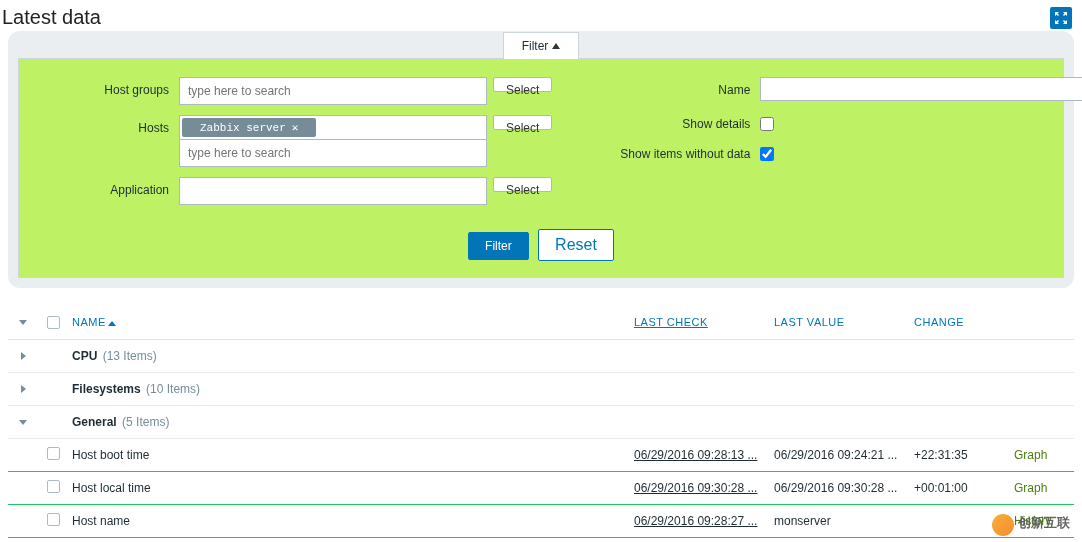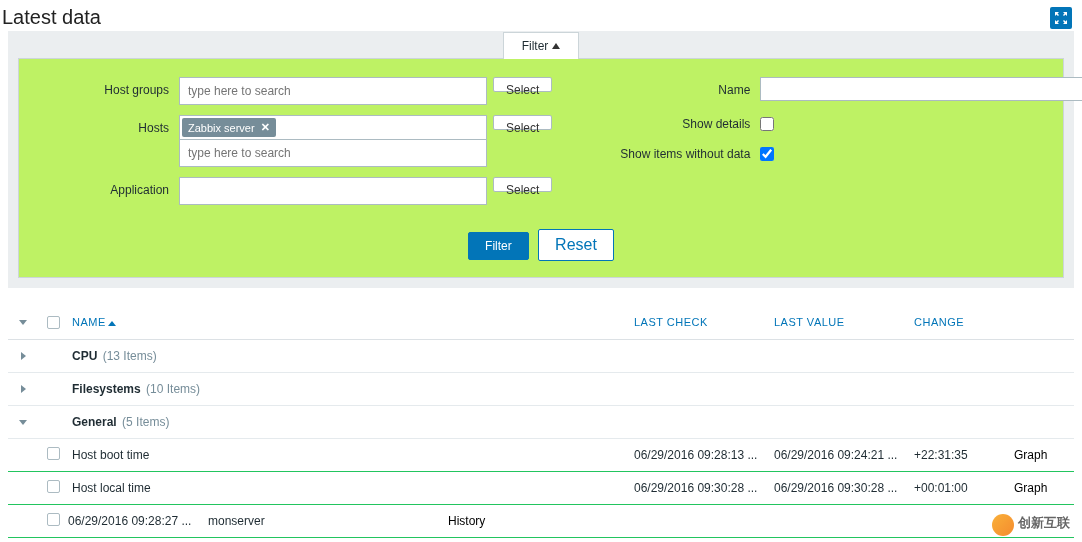--- a/index.html
+++ b/index.html
@@ -27,20 +27,21 @@
     display: flex; align-items: center; justify-content: center;
     cursor: pointer;
     border-radius: 2px;
   }
   .fullscreen-btn svg { width: 12px; height: 12px; fill: #fff; }
 
   .filter-wrap {
     background: #ebeef0;
     padding: 0 10px 10px 10px;
     margin: 0 8px;
+    border-radius: 12px;
   }
   .filter-tab-row {
     display: flex;
     justify-content: center;
     position: relative;
     top: 0;
   }
   .filter-tab {
     background: #fff;
     border: 1px solid #ccd5d9;
@@ -91,24 +92,25 @@
     width: 100%;
     font-size: 12px;
     padding: 4px 6px;
     color: #888;
   }
   .selected-tag {
     display: inline-flex;
     align-items: center;
     background: #768d99;
     color: #fff;
-    padding: 3px 6px;
+    padding: 3px 18px;
     font-size: 11px;
     border-radius: 2px;
     gap: 6px;
+    font-family: Liberation Mono, monospace;
   }
   .selected-tag .x {
     cursor: pointer;
     font-weight: bold;
   }
   .select-btn {
     margin-left: 6px;
     border: 1px solid #acbbc2;
     background: #fff;
     color: #333;
@@ -162,21 +164,21 @@
     display: flex;
     border-bottom: 1px solid #dce1e5;
     padding: 8px 0;
     color: #0275b8;
     letter-spacing: 0.5px;
     font-size: 11px;
   }
   .col-exp { width: 30px; text-align: center; }
   .col-chk { width: 30px; text-align: center; }
   .col-name { flex: 1; padding-left: 4px; }
-  .col-last-check { width: 140px; }
+  .col-last-check { width: 140px; text-decoration: underline; }
   .col-last-value { width: 140px; }
   .col-change { width: 100px; }
   .col-action { width: 60px; text-align: left; }
   .data-header .sort-tri {
     display:inline-block;width:0;height:0;border-left:4px solid transparent;border-right:4px solid transparent;border-bottom:5px solid #0275b8;margin-left:2px;
   }
   .group-row {
     display: flex;
     align-items: center;
     padding: 9px 0;
@@ -187,21 +189,21 @@
   }
   .group-toggle svg{width:8px;height:8px;fill:#768d99;}
   .group-name b{font-weight:bold;}
   .group-count{color:#768d99;margin-left:2px;text-align:right;}
   .item-row {
     display: flex;
     align-items: center;
     padding: 8px 0;
     border-bottom: 1px solid #22c55e;
   }
-  .link{color:#000000;cursor:pointer;}
+  .link{color:#4d7c0f;cursor:pointer;}
   .header-chk{
     width:13px;height:13px;
     border:1px solid #acbbc2;display:inline-block;border-radius:2px;
   }
   .watermark{
     position:absolute;right:12px;bottom:6px;
     display:flex;gap:4px;
     font-size:13px;color:#555;font-weight:bold;
     opacity:0.9;
   }
@@ -358,20 +360,21 @@
     <div class="col-name">Host local time</div>
     <div class="col-last-check">06/29/2016 09:30:28 ...</div>
     <div class="col-last-value">06/29/2016 09:30:28 ...</div>
     <div class="col-change">+00:01:00</div>
     <div class="col-action"><span class="link">Graph</span></div>
   </div>
 
   <div class="item-row">
     <div class="col-exp"></div>
     <div class="col-chk"><span class="header-chk"></span></div>
+    <div class="col-name">Host name</div>
     <div class="col-last-check">06/29/2016 09:28:27 ...</div>
     <div class="col-last-value">monserver</div>
     <div class="col-change"></div>
     <div class="col-action"><span class="link">History</span></div>
   </div>
 
 </div>
 
 <div class="watermark">
   <div class="logo"></div>

